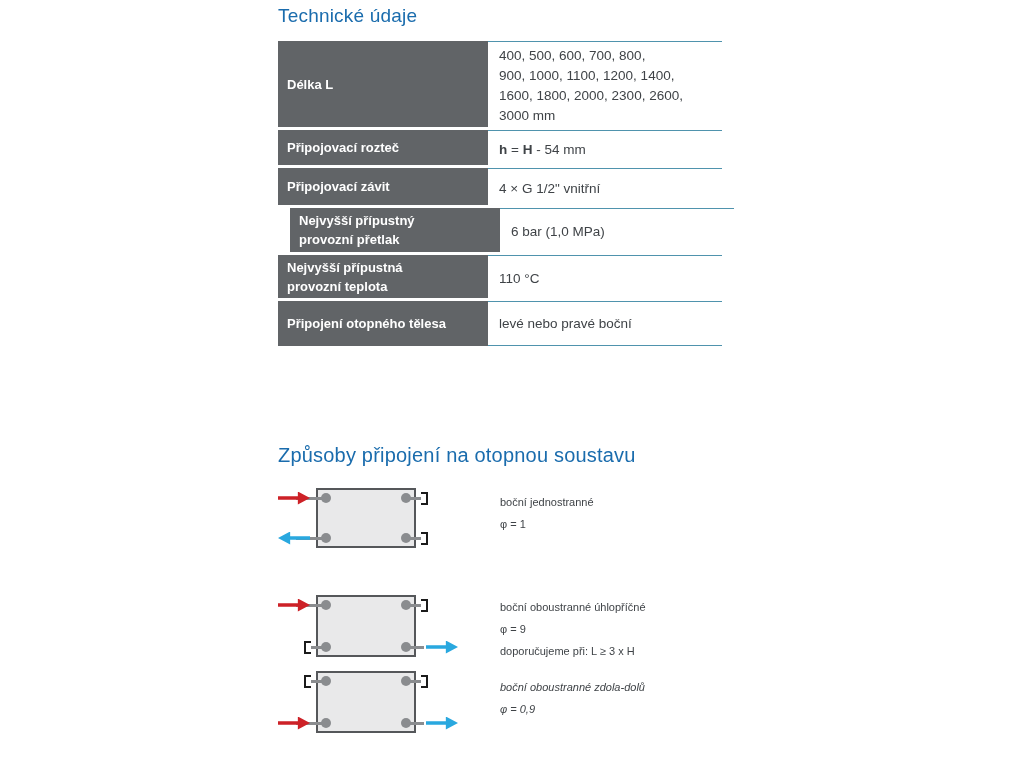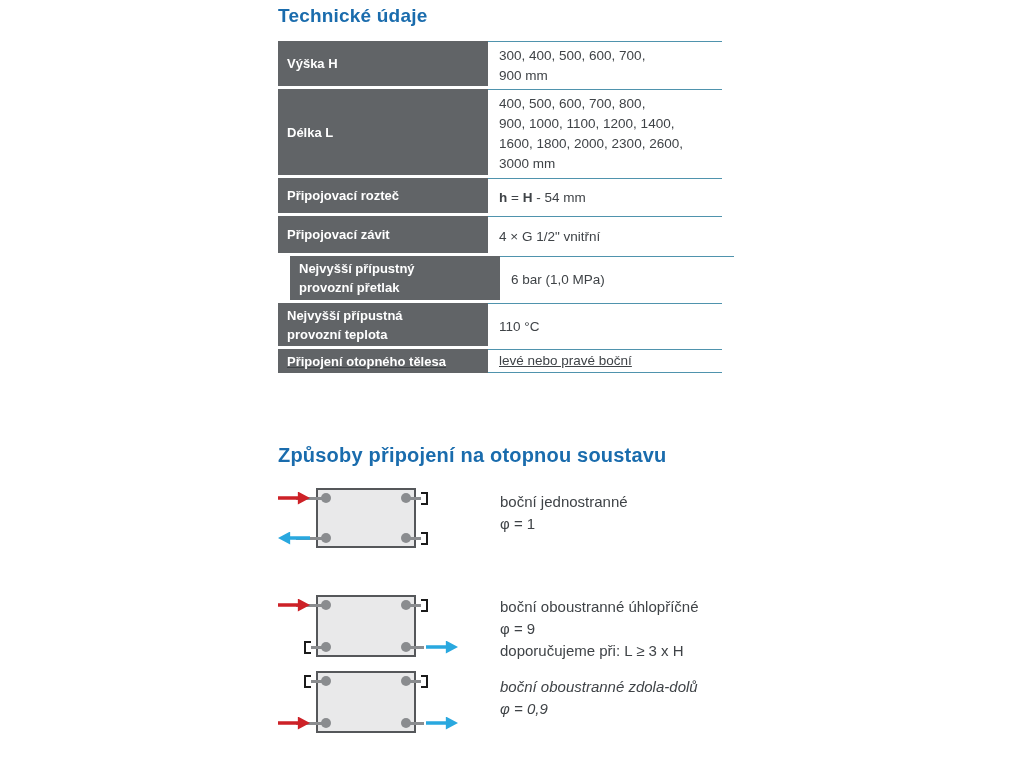--- a/index.html
+++ b/index.html
@@ -12,78 +12,73 @@
   body{
     width:1024px;height:768px;background:#ffffff;
     font-family:"Liberation Sans","DejaVu Sans",sans-serif;
     color:var(--text);
   }
   .page{position:relative;width:1024px;height:768px;overflow:hidden;}
 
   
   .sec-title{
     position:absolute;left:278px;margin:0;
-    font-weight:bold;color:var(--accent);letter-spacing:0.2px;
+    font-weight:normal;color:var(--accent);letter-spacing:0.2px;
   }
   .t1{top:5px;font-size:19px;}
   .t2{top:444px;font-size:20px;}
 
   
   .table{position:absolute;left:278px;top:41px;width:444px;}
   .row{display:flex;width:100%;}
   .cell{display:flex;align-items:center;white-space:pre-line;}
   .cl{
     width:210px;flex:0 0 210px;background:var(--cellbg);
     color:var(--celltext);font-weight:bold;font-size:13px;line-height:19px;
     padding-left:9px;border-bottom:3px solid #ffffff;
   }
   .row:last-child .cl{border-bottom:none;}
   .cr{
     flex:1;font-size:13.5px;line-height:20px;padding-left:11px;
     border-top:1px solid var(--line);color:var(--text);
   }
   .row:last-child .cr{border-bottom:1px solid var(--line);}
   .r1{height:48px;} .r2{height:89px;} .r3{height:38px;justify-content:center;} .r4{height:40px;}
-  .r5{height:47px;margin-left:12px;} .r6{height:46px;} .r7{height:24px;text-decoration:underline;}
+  .r5{height:47px;margin-left:12px;} .r6{height:46px;} .r7{height:45px;}
   .b{font-weight:bold;}
 
   
   .diag{position:absolute;left:278px;width:510px;}
   .rad{
     position:absolute;left:38px;width:100px;
     background:var(--radfill);border:2px solid var(--radborder);
   }
   .stub{position:absolute;width:28px;height:3px;background:var(--metal);}
   .dot{position:absolute;width:10px;height:10px;border-radius:50%;background:var(--metal);}
   .arrow{position:absolute;width:32px;height:13px;}
   .arrow.right{clip-path:polygon(0% 36%,62% 36%,62% 0%,100% 50%,62% 100%,62% 64%,0% 64%);}
   .arrow.left{clip-path:polygon(100% 36%,38% 36%,38% 0%,0% 50%,38% 100%,38% 64%,100% 64%);}
   .arrow.red{background:var(--red);}
   .arrow.cyan{background:var(--cyan);}
   .cap{position:absolute;width:7px;height:13px;border:2.5px solid var(--cap);}
   .cap.openleft{border-left:none;}
   .cap.openright{border-right:none;}
   .diag-label{
-    position:absolute;left:222px;font-size:15px;line-height:22px;
+    position:absolute;left:222px;font-size:11px;line-height:22px;
     color:var(--text);white-space:pre-line;
   }
 </style>
 </head>
 <body>
 
 <div class="page">
 
   <h2 class="sec-title t1">Technické údaje</h2>
 
   <div class="table">
-    <div class="row r1">
-      <div class="cell cl">Výška H</div>
-      <div class="cell cr">300, 400, 500, 600, 700,
-900 mm</div>
-    </div>
     <div class="row r2">
       <div class="cell cl">Délka L</div>
       <div class="cell cr">400, 500, 600, 700, 800,
 900, 1000, 1100, 1200, 1400,
 1600, 1800, 2000, 2300, 2600,
 3000 mm</div>
     </div>
     <div class="row r3">
       <div class="cell cl">Připojovací rozteč</div>
       <div class="cell cr"><span><span class="b">h</span><span> = </span><span class="b">H</span><span> - 54 mm</span></span></div>

